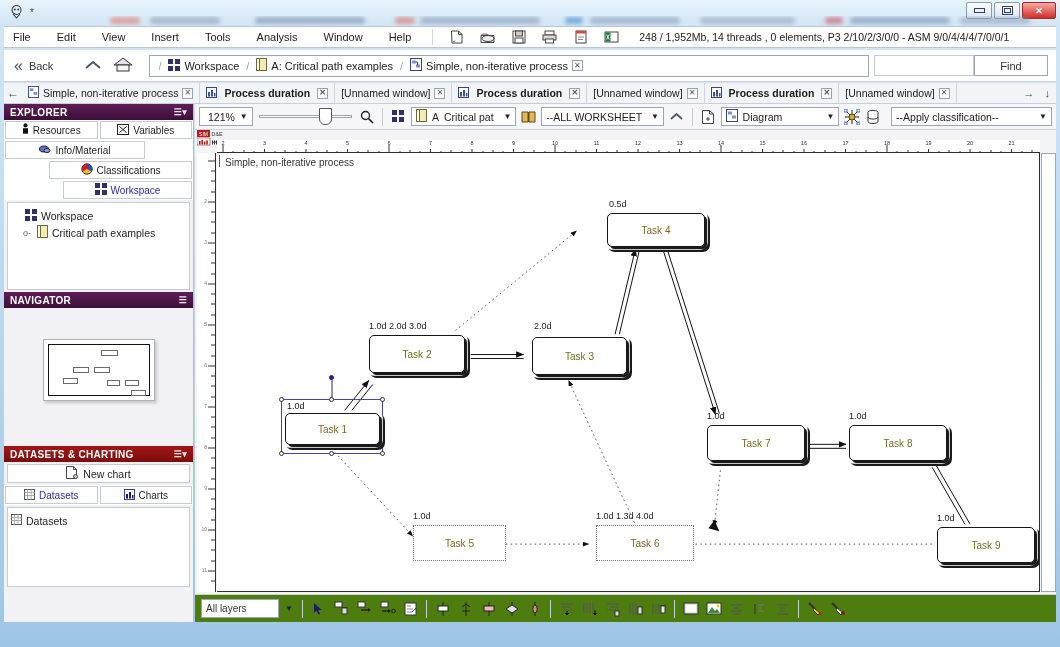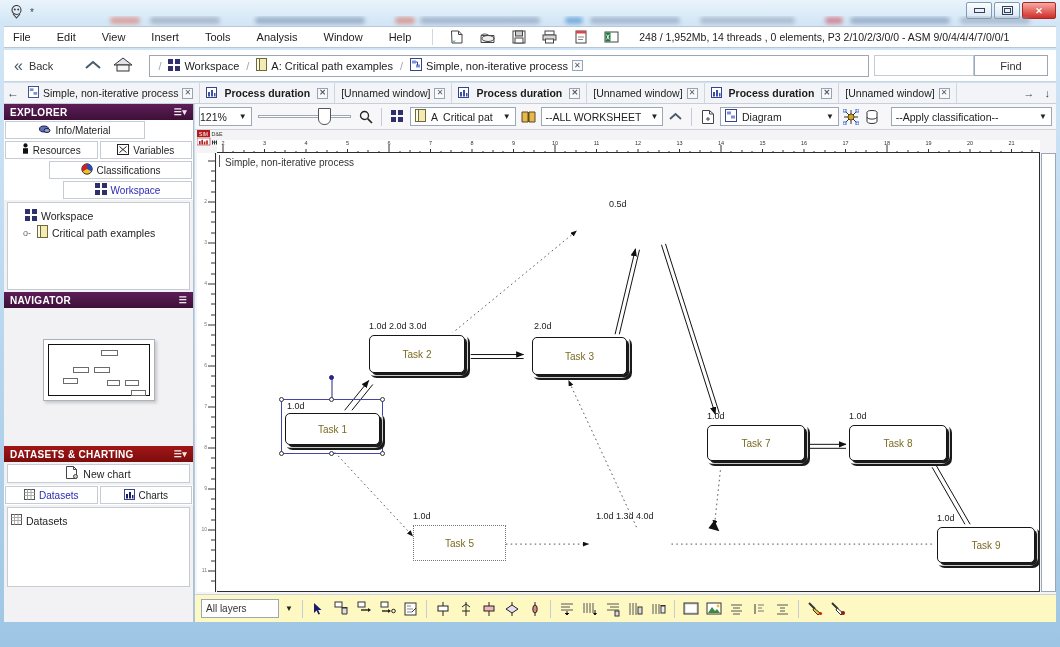--- a/index.html
+++ b/index.html
@@ -164,21 +164,21 @@
   .work {
     position:absolute; left:195px; top:104px; width:861px; height:518px;
     background:#f4f4f6;
   }
   .dtoolbar {
     height:26px; background:#f7f7f9; border-bottom:1px solid #ccd2da;
     display:flex; align-items:center; gap:4px; padding:0 4px;
   }
   .zoomsel {
     width:62px; height:19px; border:1px solid #9aa7b4; background:#fff;
-    display:flex; align-items:center; padding-left:0; font-size:10.5px; color:#222;
+    display:flex; align-items:center; padding-left:8px; font-size:10.5px; color:#222;
     position:relative;
   }
   .caret {
     width:16px; height:19px; display:flex; align-items:center; justify-content:center;
     font-size:8px; color:#222;
   }
   .slider { width:116px; height:19px; display:flex; align-items:center; position:relative; }
   .slider .rail { position:absolute; left:2px; right:2px; height:3px; background:#fff; border:1px solid #9aa7b4; }
   .slider .knob {
     position:absolute; left:62px; width:13px; height:17px; background:#fff;
@@ -226,21 +226,21 @@
     margin:0 1px; position:relative;
   }
   .hs-grip { position:absolute; left:50%; top:1px; font-size:8px; color:#8aa; transform:translateX(-50%); }
   .vscroll {
     position:absolute; right:0px; top:23px; width:15px; bottom:30px;
     background:#fff; border:1px solid #9aa7b4;
   }
 
   .btoolbar {
     position:absolute; left:0; bottom:0; width:861px; height:28px;
-    background:#fef9c3; border-top:1px solid #ccd2da;
+    background:#4d7c0f; border-top:1px solid #ccd2da;
     display:flex; align-items:center; gap:2px; padding:7px 6px;
   }
   .layersel {
     width:78px; height:19px; border:1px solid #9aa7b4; background:#fff;
     display:flex; align-items:center; padding-left:4px; font-size:10px; color:#333;
   }
   .bt-icon { width:21px; height:22px; display:flex; align-items:center; justify-content:center; }
 
   
   .node {
@@ -495,51 +495,51 @@
   </div>
 
   <div class="dock">
 
     <div class="panelhdr purple">
       <span>EXPLORER</span>
       <span class="hdr-glyph">☰▾</span>
     </div>
 
     <div class="tabrow">
+      <div class="ptab">
+        <span>
+          <svg width="7" height="12" viewBox="0 0 7 12">
+              <circle cx="3.5" cy="2.4" r="2.1" fill="#111"></circle>
+              <path d="M1 5.2h5v5.5H1z" fill="#111"></path>
+            </svg>
+        </span>
+        <span>Resources</span>
+      </div>
+      <div class="ptab">
+        <span>
+          <svg width="12" height="11" viewBox="0 0 12 11">
+              <rect x="0.5" y="0.5" width="11" height="10" fill="#fff" stroke="#222"></rect>
+              <path d="M2.5 2.5l7 6M9.5 2.5l-7 6" stroke="#222"></path>
+            </svg>
+        </span>
+        <span>Variables</span>
+      </div>
+    </div>
+
+    <div class="tabrow">
       <div class="ptab" style="flex:0 0 140px">
         <span>
           <svg width="12" height="11" viewBox="0 0 12 11">
               <ellipse cx="5" cy="5" rx="4.5" ry="3" fill="#5b6fc4" stroke="#223"></ellipse>
               <ellipse cx="8" cy="6.5" rx="3" ry="2" fill="#8fa0dc" stroke="#223"></ellipse>
             </svg>
         </span>
         <span>Info/Material</span>
       </div>
       <div style="flex:1"></div>
-    </div>
-
-    <div class="tabrow">
-      <div class="ptab">
-        <span>
-          <svg width="7" height="12" viewBox="0 0 7 12">
-              <circle cx="3.5" cy="2.4" r="2.1" fill="#111"></circle>
-              <path d="M1 5.2h5v5.5H1z" fill="#111"></path>
-            </svg>
-        </span>
-        <span>Resources</span>
-      </div>
-      <div class="ptab">
-        <span>
-          <svg width="12" height="11" viewBox="0 0 12 11">
-              <rect x="0.5" y="0.5" width="11" height="10" fill="#fff" stroke="#222"></rect>
-              <path d="M2.5 2.5l7 6M9.5 2.5l-7 6" stroke="#222"></path>
-            </svg>
-        </span>
-        <span>Variables</span>
-      </div>
     </div>
 
     <div class="tabrow">
       <div style="flex:0 0 44px"></div>
       <div class="ptab">
         <span>
           <svg width="12" height="12" viewBox="0 0 12 12">
               <circle cx="6" cy="6" r="5.2" fill="#f0c020" stroke="#333"></circle>
               <path d="M6 .8A5.2 5.2 0 0 0 1.5 8.5L6 6z" fill="#c22"></path>
               <path d="M6 6l4.6 2.5A5.2 5.2 0 0 0 6 .8z" fill="#2a4bbf"></path>
@@ -889,27 +889,33 @@
         <div class="node solid" style="left:152px; top:182px; width:96px; height:38px;">
           <span>Task 2</span>
         </div>
         <div class="dur" style="left:152px; top:168px;">1.0d 2.0d 3.0d</div>
 
         <div class="node solid" style="left:315px; top:184px; width:95px; height:38px;">
           <span>Task 3</span>
         </div>
         <div class="dur" style="left:317px; top:168px;">2.0d</div>
 
+        <div class="node solid" style="left:390px; top:60px; width:98px; height:34px;">
+          <span>Task 4</span>
+        </div>
         <div class="dur" style="left:392px; top:46px;">0.5d</div>
 
         <div class="node dotted" style="left:196px; top:372px; width:93px; height:36px;">
           <span>Task 5</span>
         </div>
         <div class="dur" style="left:196px; top:358px;">1.0d</div>
 
+        <div class="node dotted" style="left:379px; top:372px; width:98px; height:36px;">
+          <span>Task 6</span>
+        </div>
         <div class="dur" style="left:379px; top:358px;">1.0d 1.3d 4.0d</div>
 
         <div class="node solid" style="left:490px; top:272px; width:98px; height:36px;">
           <span>Task 7</span>
         </div>
         <div class="dur" style="left:490px; top:258px;">1.0d</div>
 
         <div class="node solid" style="left:632px; top:272px; width:98px; height:36px;">
           <span>Task 8</span>
         </div>

